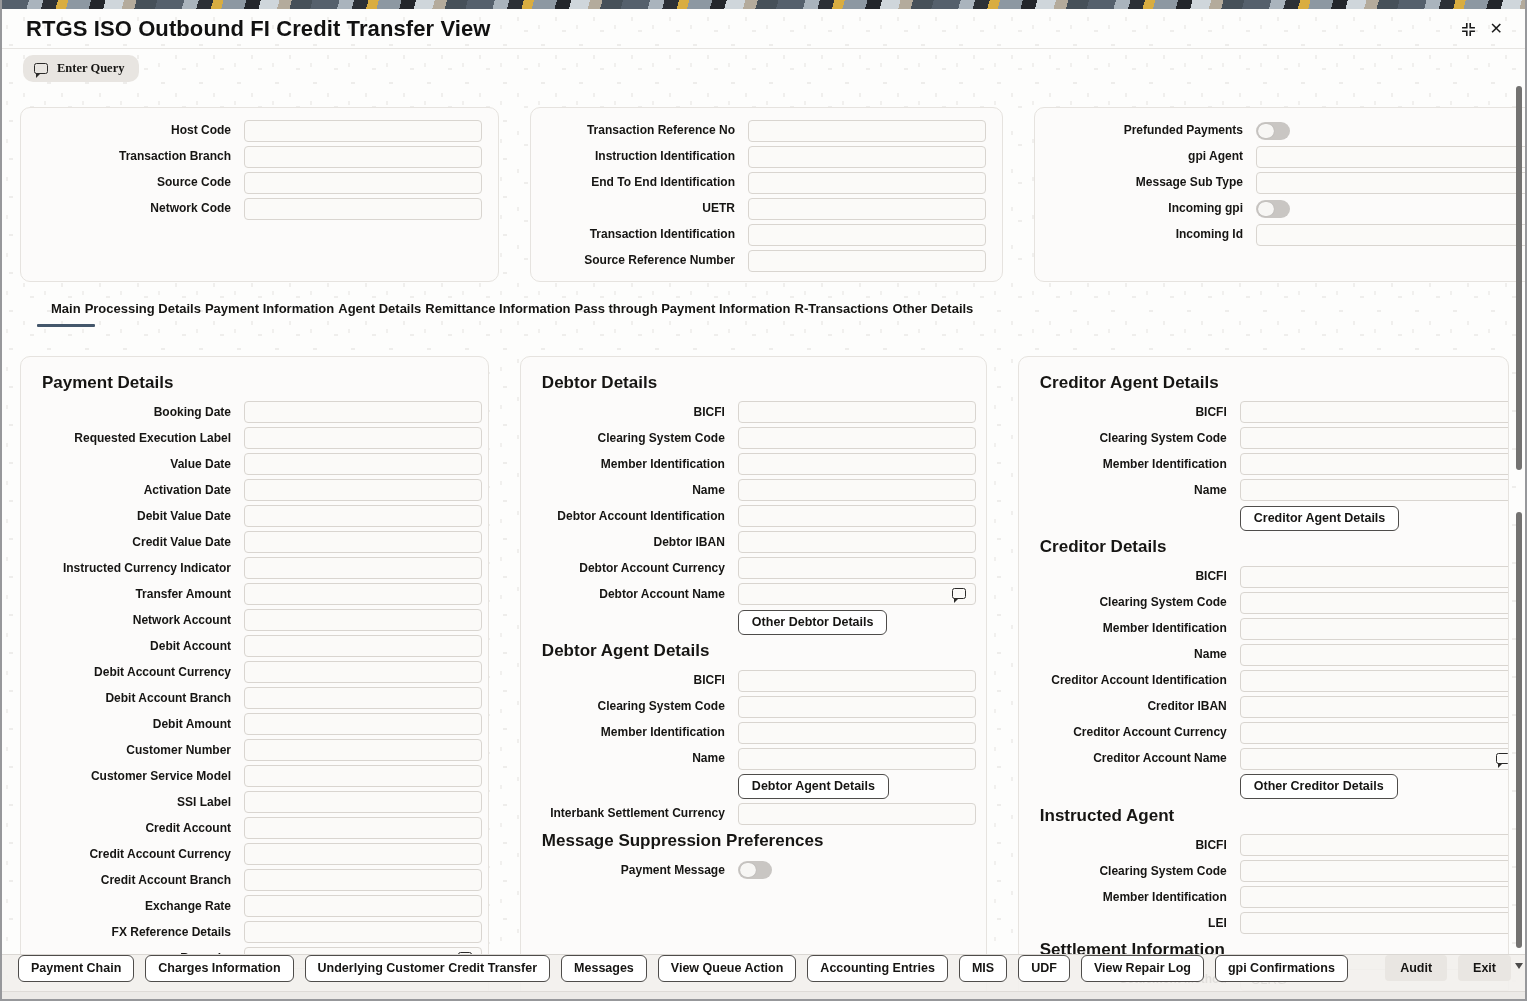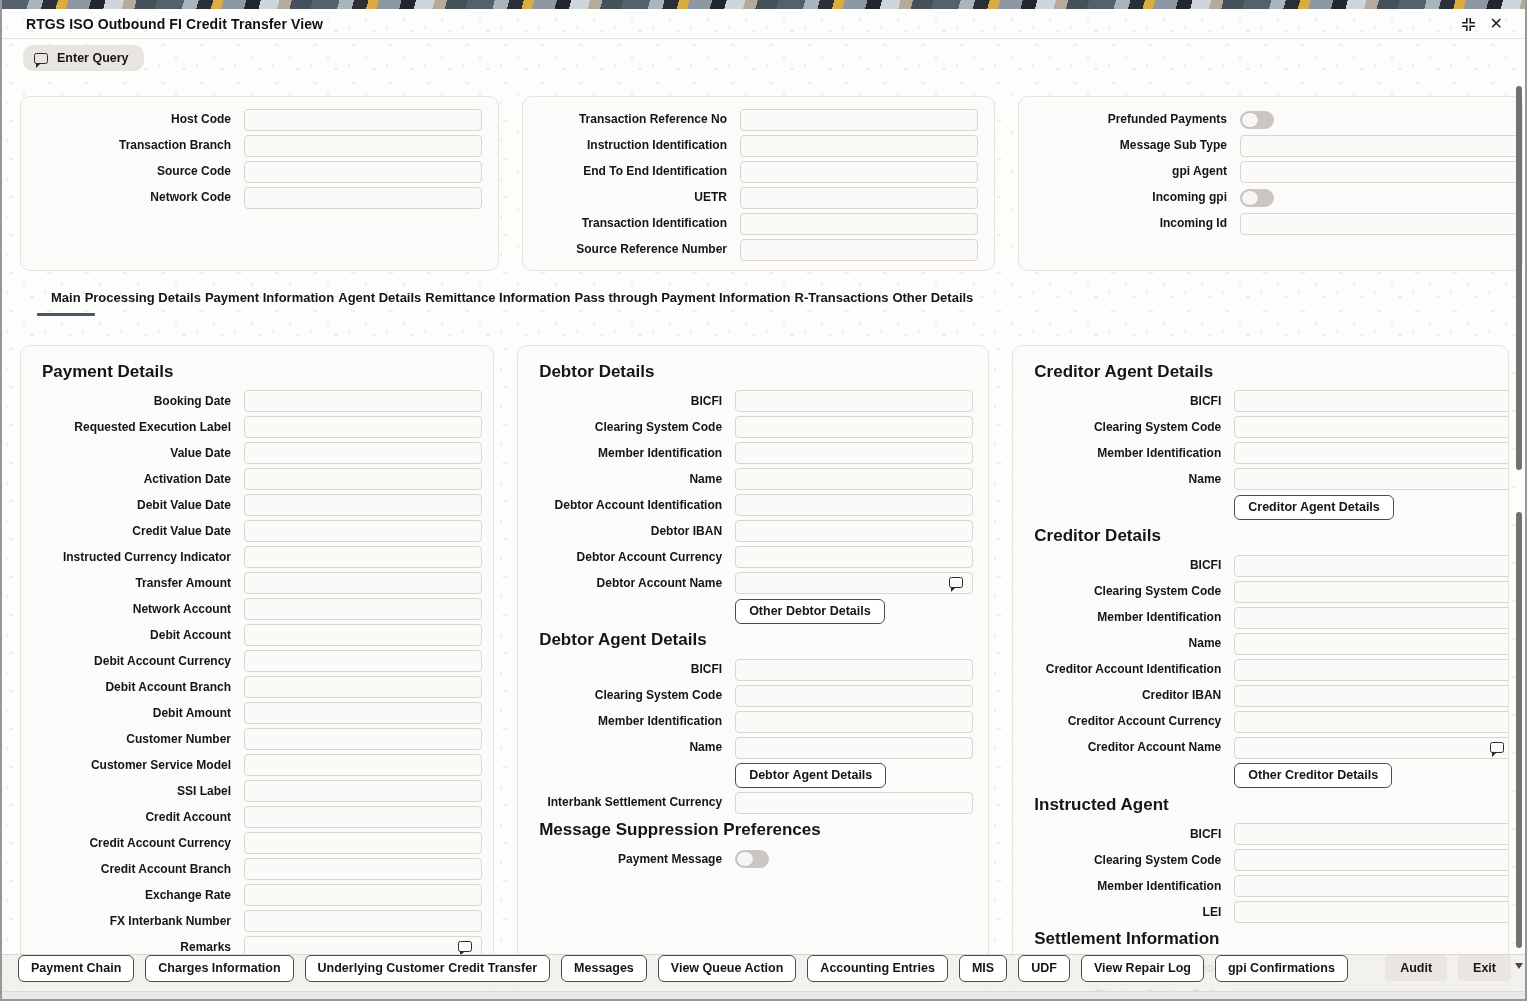--- a/index.html
+++ b/index.html
@@ -17,34 +17,34 @@
   .camo{
     height:9px; width:100%;
     background:repeating-linear-gradient(105deg,
       #55606c 0 26px,#aab4bd 26px 40px,#2c3036 40px 54px,#d9ad41 54px 64px,
       #8d98a2 64px 86px,#23262b 86px 100px,#cfd6db 100px 118px,#b4ab9c 118px 130px,#465059 130px 150px);
   }
   .titlebar{
     display:flex; align-items:center; justify-content:space-between;
     padding:7px 22px 6px 24px; border-bottom:1px solid #e7e5e2;
   }
-  .titlebar h1{ font-size:14px; font-weight:700; color:#111; letter-spacing:.1px;}
+  .titlebar h1{ font-size:22px; font-weight:700; color:#111; letter-spacing:.1px;}
   .win-ctrls{ display:flex; align-items:center; gap:14px; }
   .restore{ display:inline-flex; cursor:pointer; }
   .close{ font-size:16px; color:#1a1a1a; cursor:pointer; line-height:1; }
   .toolbar{ padding:6px 0 7px 21px; }
   .enter-query{
     display:inline-flex; align-items:center; gap:9px; background:#e8e5e1; border:none;
     border-radius:10px; padding:6px 15px 6px 11px; font-weight:700; font-size:12.5px; color:#161513;
-    font-family:Liberation Sans, sans-serif; cursor:pointer;
+    font-family:Liberation Serif, serif; cursor:pointer;
   }
   .bubble{ width:14px; height:11px; border:1.6px solid #2b2a29; border-radius:2.5px; position:relative; display:inline-block; background:transparent;}
   .bubble::after{ content:""; position:absolute; left:1px; bottom:-5px; width:0; height:0;
     border-top:5px solid #2b2a29; border-right:5px solid transparent; }
-  .top-row,.main-row{ display:flex; gap:23px; padding:16px 16px 0 18px; }
+  .top-row,.main-row{ display:flex; gap:31px; padding:16px 16px 0 18px; }
   .top-row{ margin-top:2px; }
   .panel{
     background:#fcfbfa; border:1px solid #e6e3df; border-radius:10px;
   }
   .top-p{ height:175px; padding:12px 16px 0 0; }
   .main-c{ height:660px; padding:10px 16px 0 0; margin-top:12px; overflow:hidden; }
   .p0,.c0{ width:482px; }
   .p1,.c1{ width:480px; }
   .p2,.c2{ width:505px; }
   .row{ display:flex; align-items:center; height:22px; margin-bottom:4px; }
@@ -165,25 +165,25 @@
           <div class="lbl">Source Reference Number</div>
           <div class="inp"></div>
         </div>
       </div>
       <div class="panel top-p p2">
         <div class="row">
           <div class="lbl">Prefunded Payments</div>
           <div class="toggle"></div>
         </div>
         <div class="row">
+          <div class="lbl">gpi Agent</div>
+          <div class="inp"></div>
+        </div>
+        <div class="row">
           <div class="lbl">Message Sub Type</div>
-          <div class="inp"></div>
-        </div>
-        <div class="row">
-          <div class="lbl">gpi Agent</div>
           <div class="inp"></div>
         </div>
         <div class="row">
           <div class="lbl">Incoming gpi</div>
           <div class="toggle"></div>
         </div>
         <div class="row">
           <div class="lbl">Incoming Id</div>
           <div class="inp"></div>
         </div>
@@ -276,21 +276,21 @@
         </div>
         <div class="row">
           <div class="lbl">Credit Account Branch</div>
           <div class="inp"></div>
         </div>
         <div class="row">
           <div class="lbl">Exchange Rate</div>
           <div class="inp"></div>
         </div>
         <div class="row">
-          <div class="lbl">FX Interbank Number</div>
+          <div class="lbl">FX Reference Details</div>
           <div class="inp"></div>
         </div>
         <div class="row">
           <div class="lbl">Remarks</div>
           <div class="inp">
             <span class="bubble"></span>
           </div>
         </div>
       </div>
       <div class="panel main-c c1">

